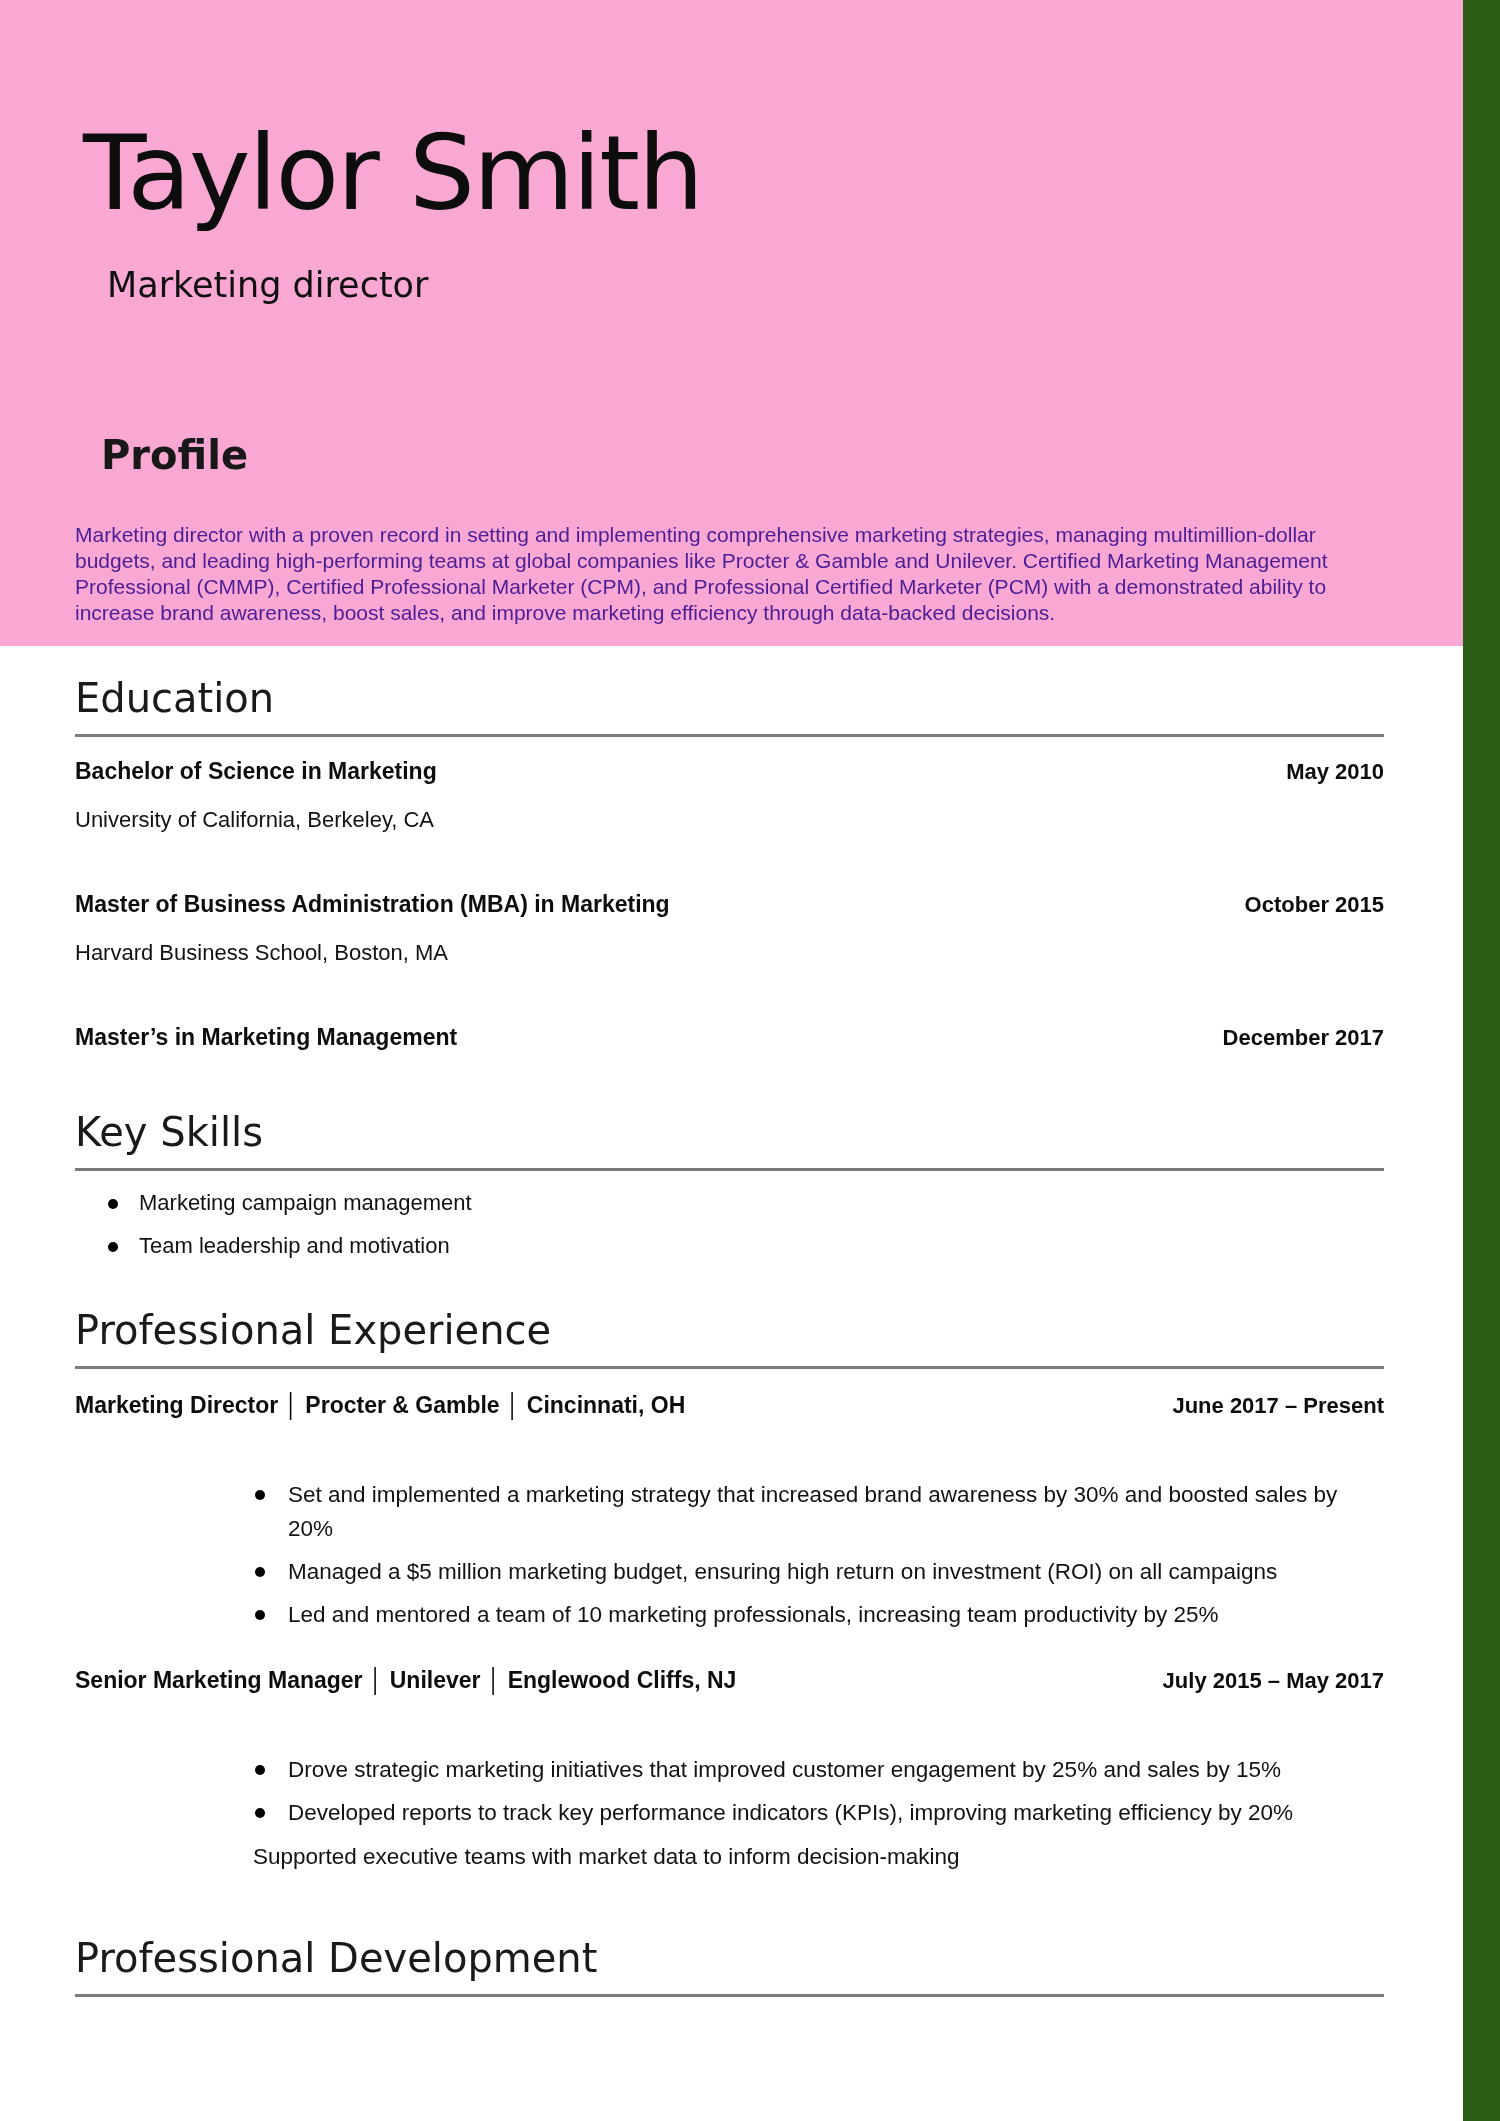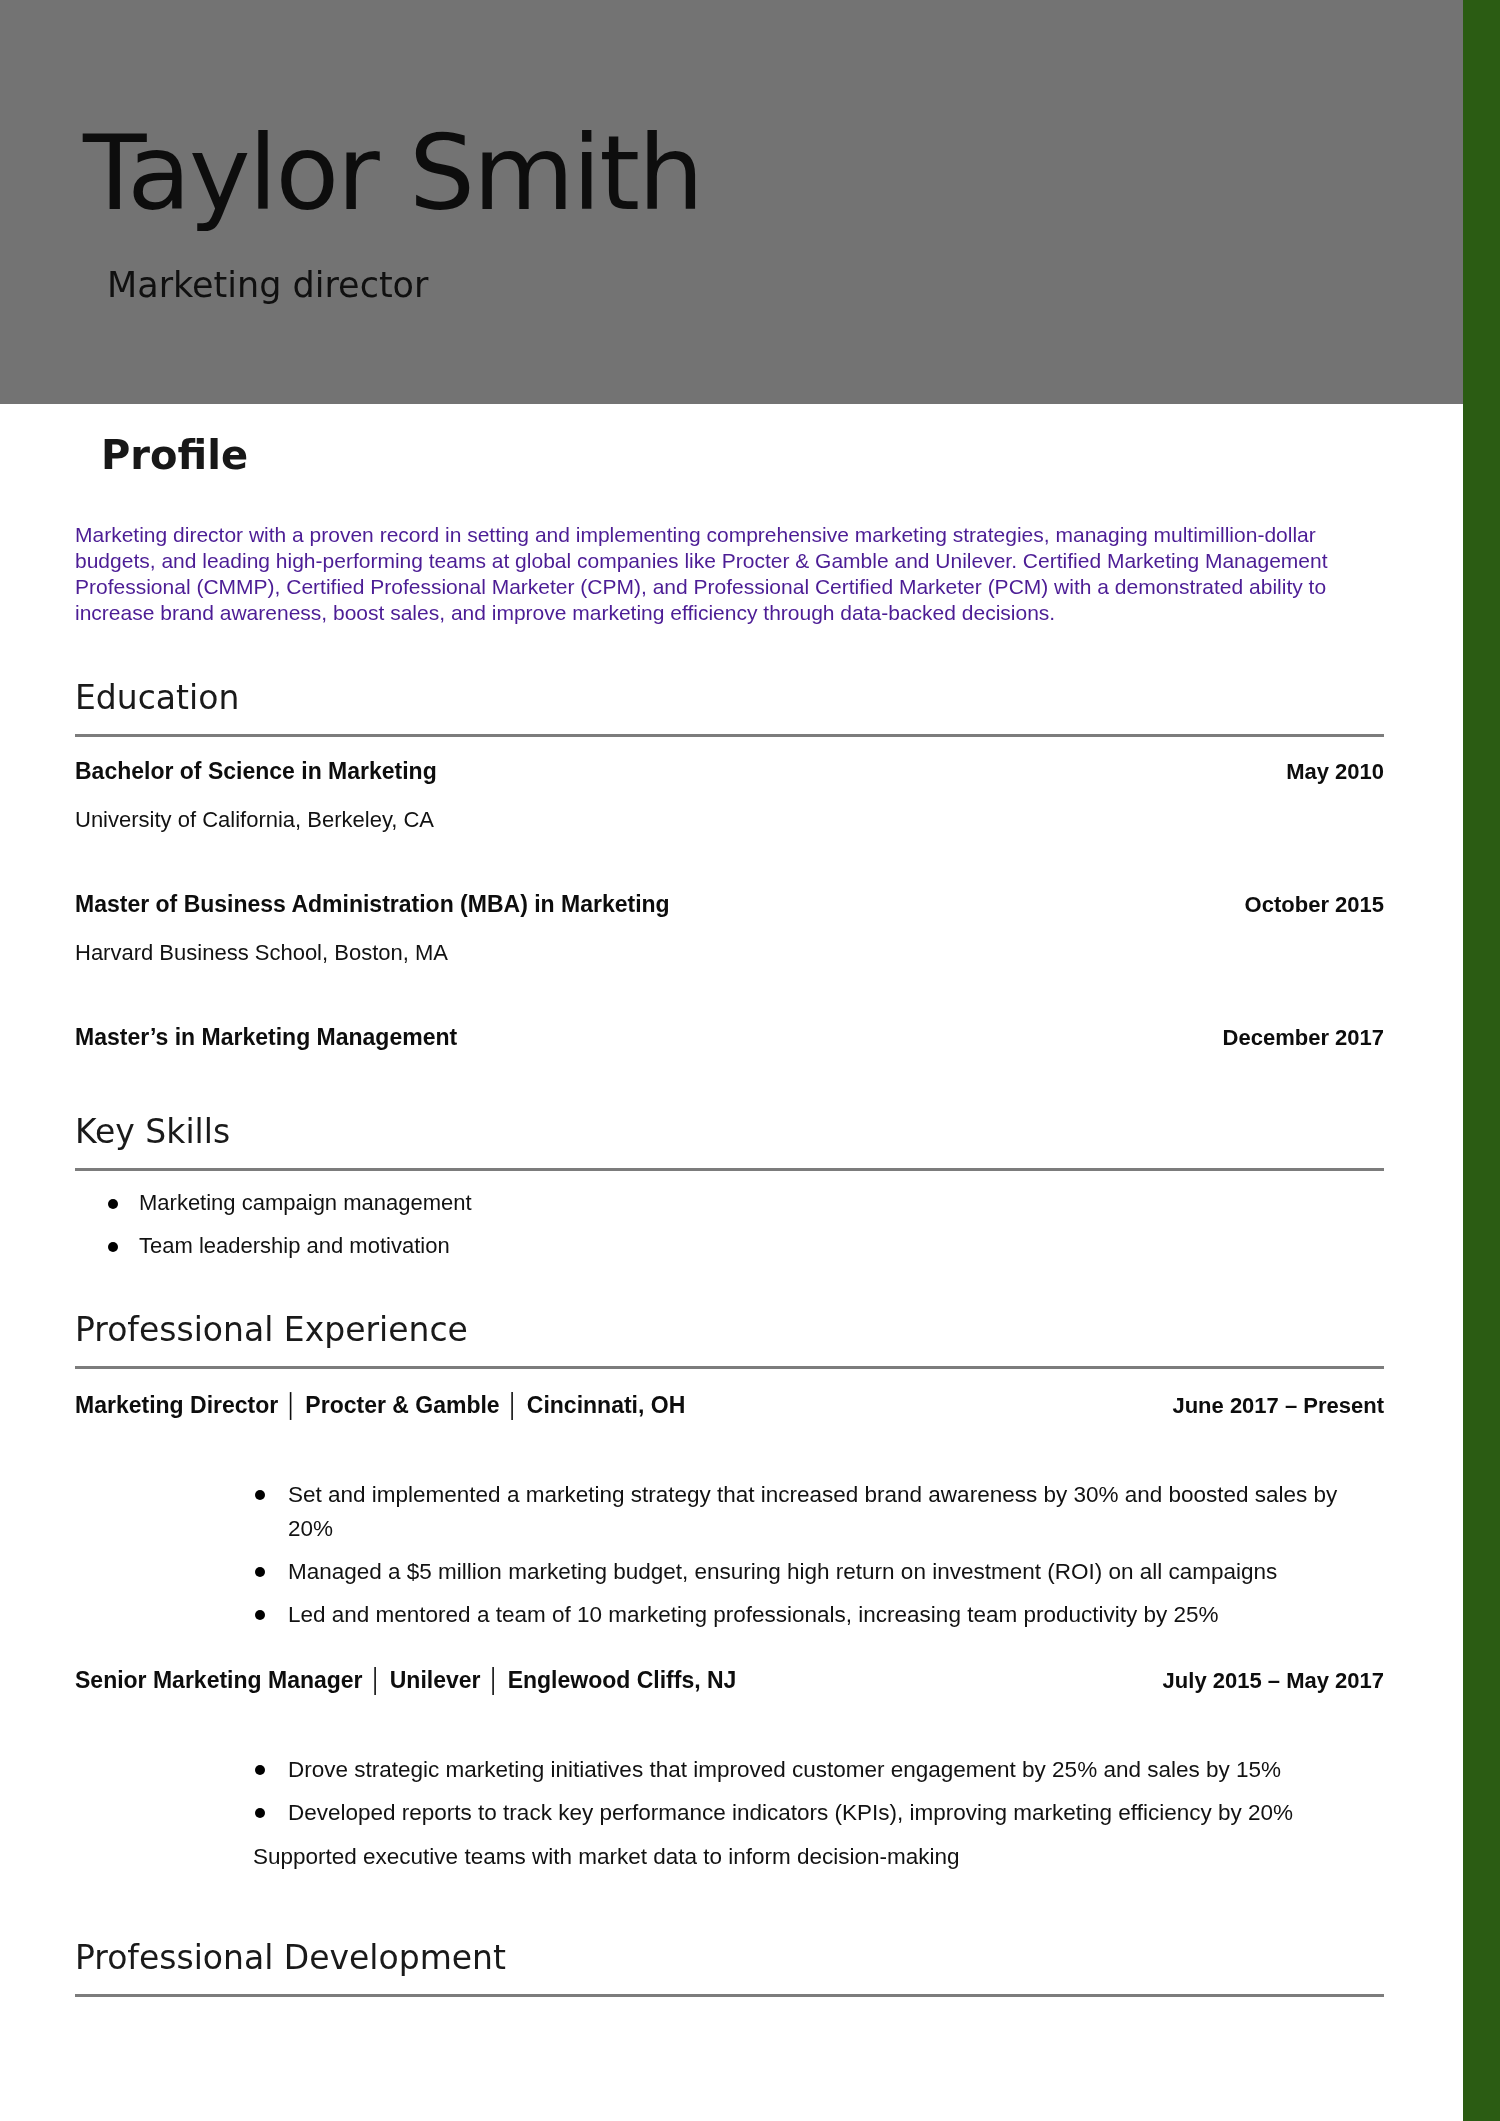--- a/index.html
+++ b/index.html
@@ -12,22 +12,22 @@
     font-family:"Liberation Sans", sans-serif;
     color:#121212;
   }
   .stripe {
     position:absolute; top:0; right:0;
     width:37px; height:2121px;
     background:#2b5c13;
   }
   .header {
     position:absolute; top:0; left:0;
-    width:1463px; height:404px;
-    background:#737373;
+    width:1463px; height:646px;
+    background:#f9a8d4;
   }
   .name {
     position:absolute; left:83px; top:112px;
     font-family:"DejaVu Sans", sans-serif;
     font-size:104px; font-weight:500; letter-spacing:-2px;
     color:#0d0d0d; white-space:nowrap;
   }
   .subtitle {
     position:absolute; left:107px; top:265px;
     font-family:"DejaVu Sans", sans-serif;
@@ -44,21 +44,21 @@
     position:absolute; left:75px; top:513px;
     width:1309px;
   }
   .summary {
     margin-top:9px;
     font-size:21px; line-height:26px;
     color:#4c1d95;
   }
   .section-heading {
     font-family:"DejaVu Sans", sans-serif;
-    font-size:33px; font-weight:400; line-height:48px;
+    font-size:40px; font-weight:400; line-height:48px;
     color:#1a1a1a;
   }
   .rule {
     margin-top:12px;
     height:3px; background:#7c7c7c; border:none;
   }
   .edu-head { margin-top:48px; }
   .skills-head { margin-top:38px; }
   .exp-head { margin-top:46px; }
   .dev-head { margin-top:60px; }

